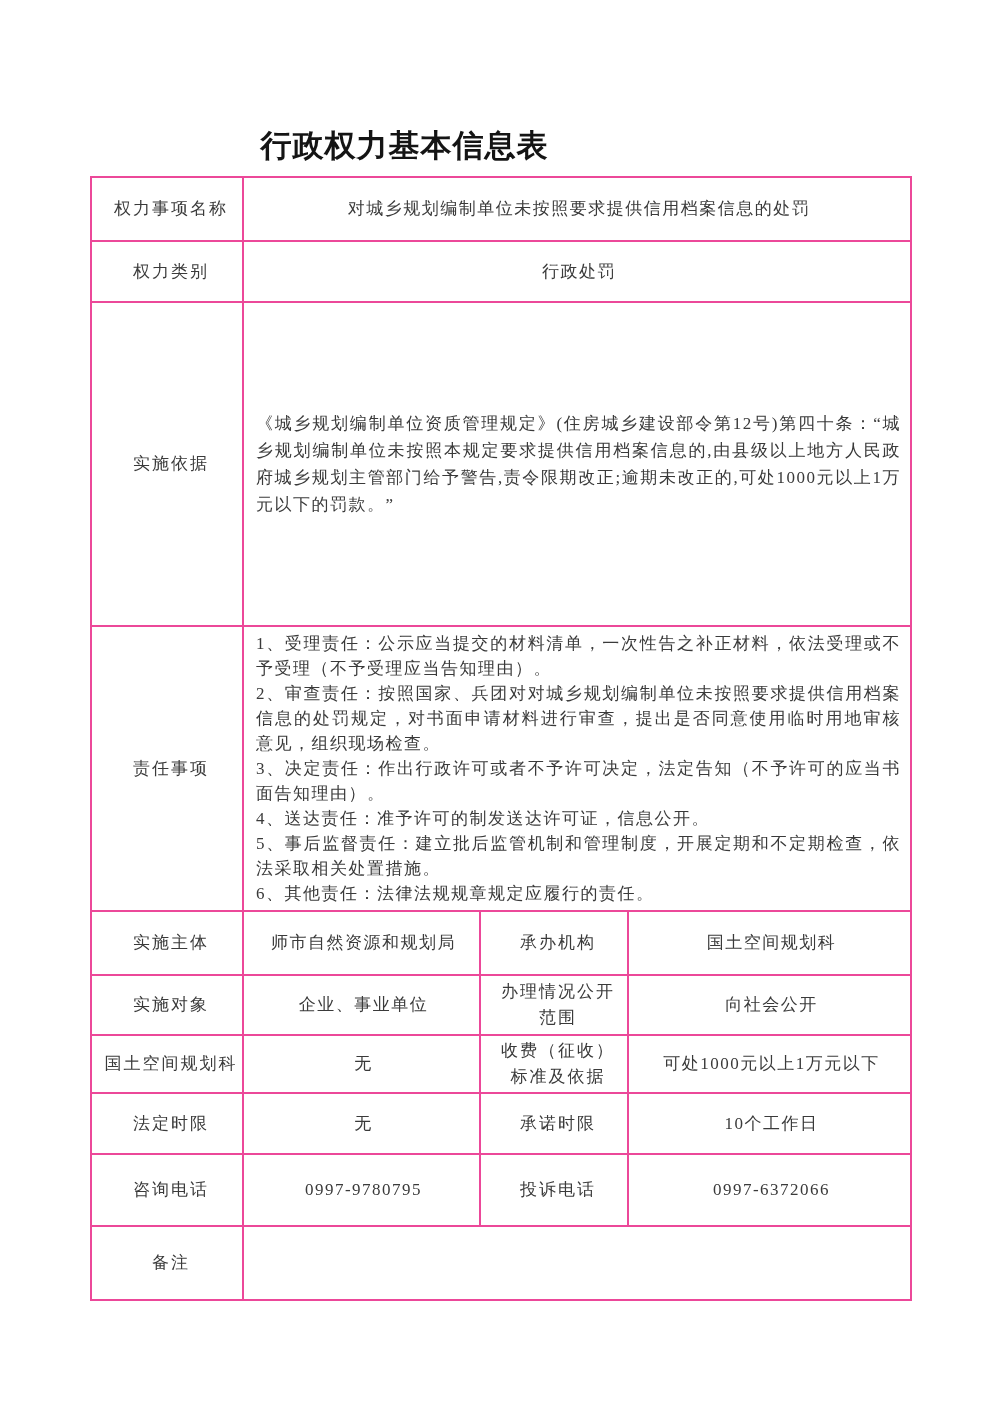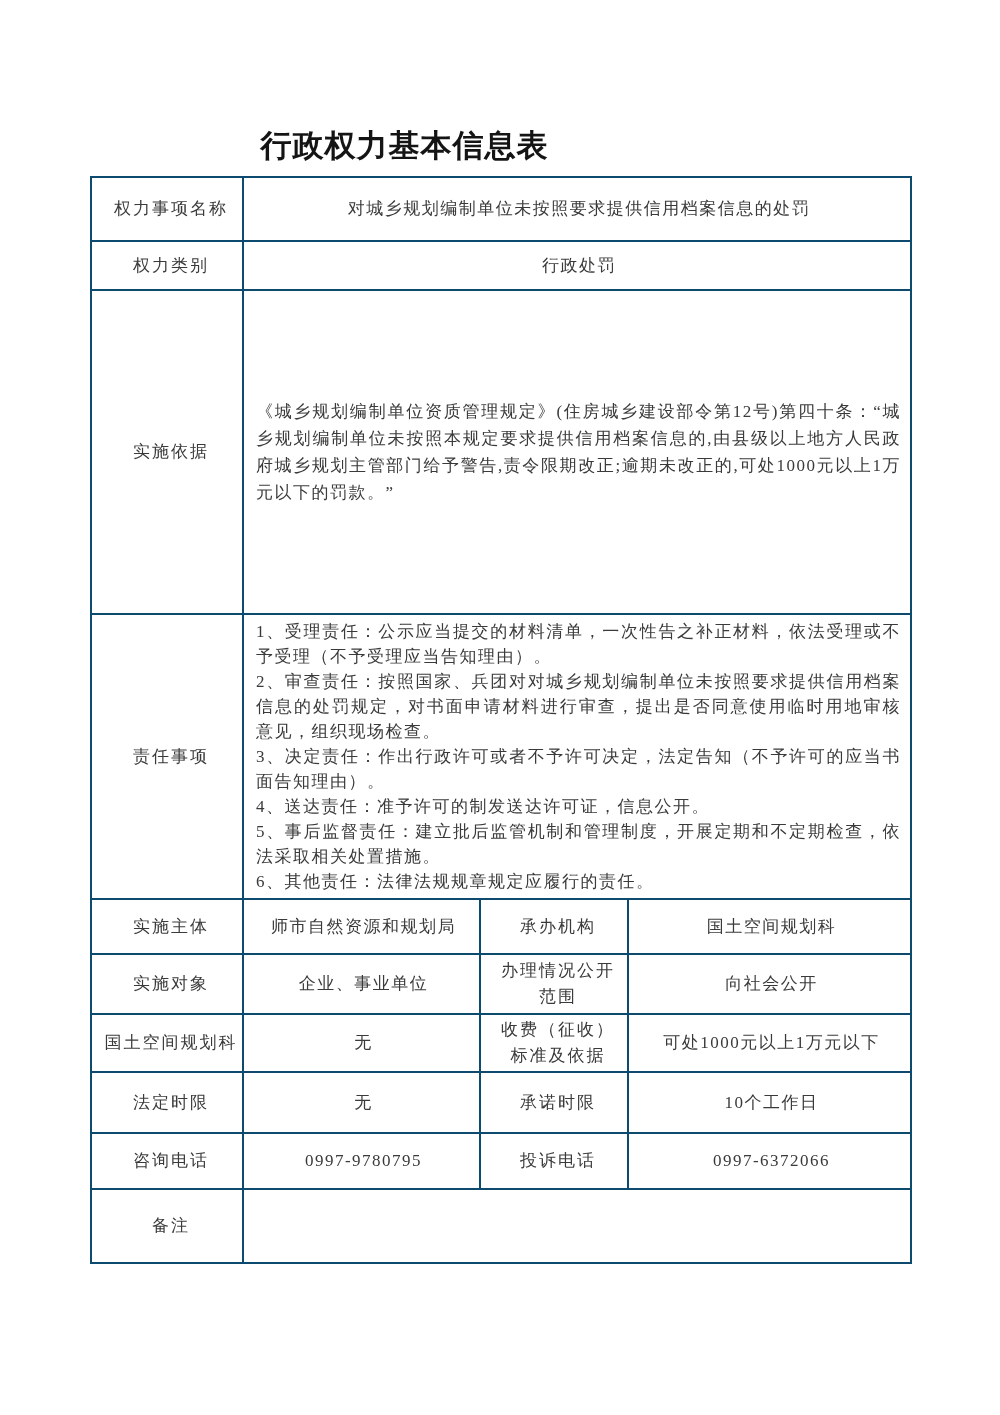--- a/index.html
+++ b/index.html
@@ -31,34 +31,34 @@
   table.info-table {
     position: absolute;
     left: 90px;
     top: 176px;
     width: 820px;
     border-collapse: collapse;
     table-layout: fixed;
     font-size: 17px;
   }
   table.info-table td {
-    border: 2px solid #0c4a6e;
+    border: 2px solid #ec4899;
     overflow: hidden;
     padding-left: 12px;
   }
   
   tr.r0 { height: 64px; }
-  tr.r1 { height: 49px; }
+  tr.r1 { height: 61px; }
   tr.r2 { height: 324px; }
   tr.r3 { height: 281px; }
-  tr.r4 { height: 55px; margin-left: 28px; }
+  tr.r4 { height: 64px; margin-left: 28px; }
   tr.r5 { height: 60px; }
   tr.r6 { height: 58px; }
   tr.r7 { height: 61px; }
-  tr.r8 { height: 56px; font-family: Liberation Serif, serif; }
+  tr.r8 { height: 72px; font-family: Liberation Serif, serif; }
   tr.r9 { height: 74px; }
 
   td.lbl {
     text-align: center;
     vertical-align: middle;
     letter-spacing: 2px;
     line-height: 26px;
     padding: 2px 4px;
   }
   td.val {

